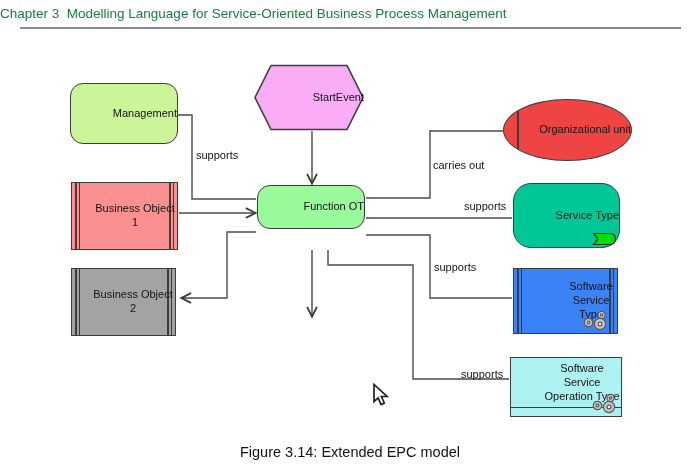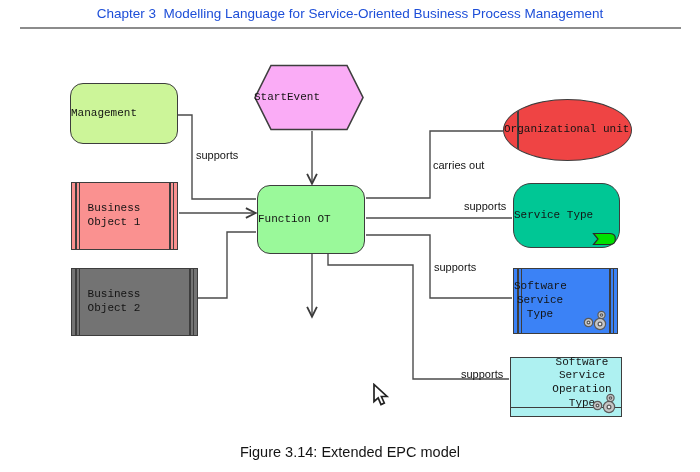--- a/index.html
+++ b/index.html
@@ -1,28 +1,28 @@
 <!DOCTYPE html>
 <html><head>
 <meta charset="utf-8">
 <style>
   html,body{margin:0;padding:0;background:#fff;}
   .page{position:relative;width:700px;height:472px;background:#ffffff;overflow:hidden;
         font-family:"Liberation Sans", sans-serif;color:#141414;}
 
-  .header-title{position:absolute;top:6px;left:0;width:100%;text-align:center;
-                font-size:13.5px;white-space:pre;color:#1d4ed8;}
+  .header-title{position:absolute;top:6px;left:0;width:100%;
+                font-size:13.5px;white-space:pre;color:#15803d;}
   .header-rule{position:absolute;top:27px;left:20px;width:661px;height:2px;background:#8c8c8c;}
 
   .wires{position:absolute;left:0;top:0;pointer-events:none;}
   .wires polyline{fill:none;stroke:#4b4b4b;stroke-width:1.4;}
 
   .node{position:absolute;box-sizing:border-box;border:1.6px solid #3d3d3d;
-        display:flex;align-items:center;justify-content:flex-start;text-align:center;
-        font-size:11px;line-height:1.25;font-family:Liberation Mono, monospace;}
+        display:flex;align-items:center;justify-content:flex-end;text-align:center;
+        font-size:11px;line-height:1.25;}
   .node .lbl{position:relative;z-index:2;}
   .rounded{border-radius:13px;}
   .hex{border:none;background:transparent;}
   .hex .shape{position:absolute;left:0;top:0;}
   .ellipse{border-radius:50%;overflow:hidden;}
   .chord{position:absolute;left:13px;top:0;bottom:0;width:1.5px;background:#3d3d3d;}
   .vbar{position:absolute;top:0;bottom:0;width:1.5px;background:#3d3d3d;}
   .hline{position:absolute;left:0;right:0;bottom:8px;height:1.5px;background:#3d3d3d;}
   .corner-icon{position:absolute;right:2px;bottom:1px;z-index:3;}
   .lbl-bo{width:84px;}
@@ -75,29 +75,29 @@
   </div>
 
   <div class="node" style="left:71px;top:182px;width:107px;height:68px;background:#fa9190;">
     <i class="vbar" style="left:3px"></i>
     <i class="vbar" style="left:6.5px"></i>
     <i class="vbar" style="right:3px"></i>
     <i class="vbar" style="right:6.5px"></i>
     <span class="lbl lbl-bo">Business Object 1</span>
   </div>
 
-  <div class="node" style="left:71px;top:268px;width:127px;height:68px;background:#737373;">
+  <div class="node" style="left:71px;top:268px;width:105px;height:68px;background:#a3a3a3;">
     <i class="vbar" style="left:3px"></i>
     <i class="vbar" style="left:6.5px"></i>
     <i class="vbar" style="right:3px"></i>
     <i class="vbar" style="right:6.5px"></i>
     <span class="lbl lbl-bo">Business Object 2</span>
   </div>
 
-  <div class="node rounded" style="left:257px;top:185px;width:108px;height:69px;background:#9af99a;">
+  <div class="node rounded" style="left:257px;top:185px;width:108px;height:44px;background:#9af99a;">
     <span class="lbl">Function OT</span>
   </div>
 
   <div class="node" style="left:513px;top:183px;width:107px;height:65px;background:#00c795;border-radius:18px;">
     <span class="lbl">Service Type</span>
     <svg class="corner-icon" width="25" height="14" viewBox="0 0 25 14">
       <path d="M1.5,1.5 L18,1.5 Q24,2 23.2,7 Q24,12 18,12.5 L1.5,12.5 L6,7 Z" fill="#00e100" stroke="#2a2a2a" stroke-width="1.2"></path>
     </svg>
   </div>
 

